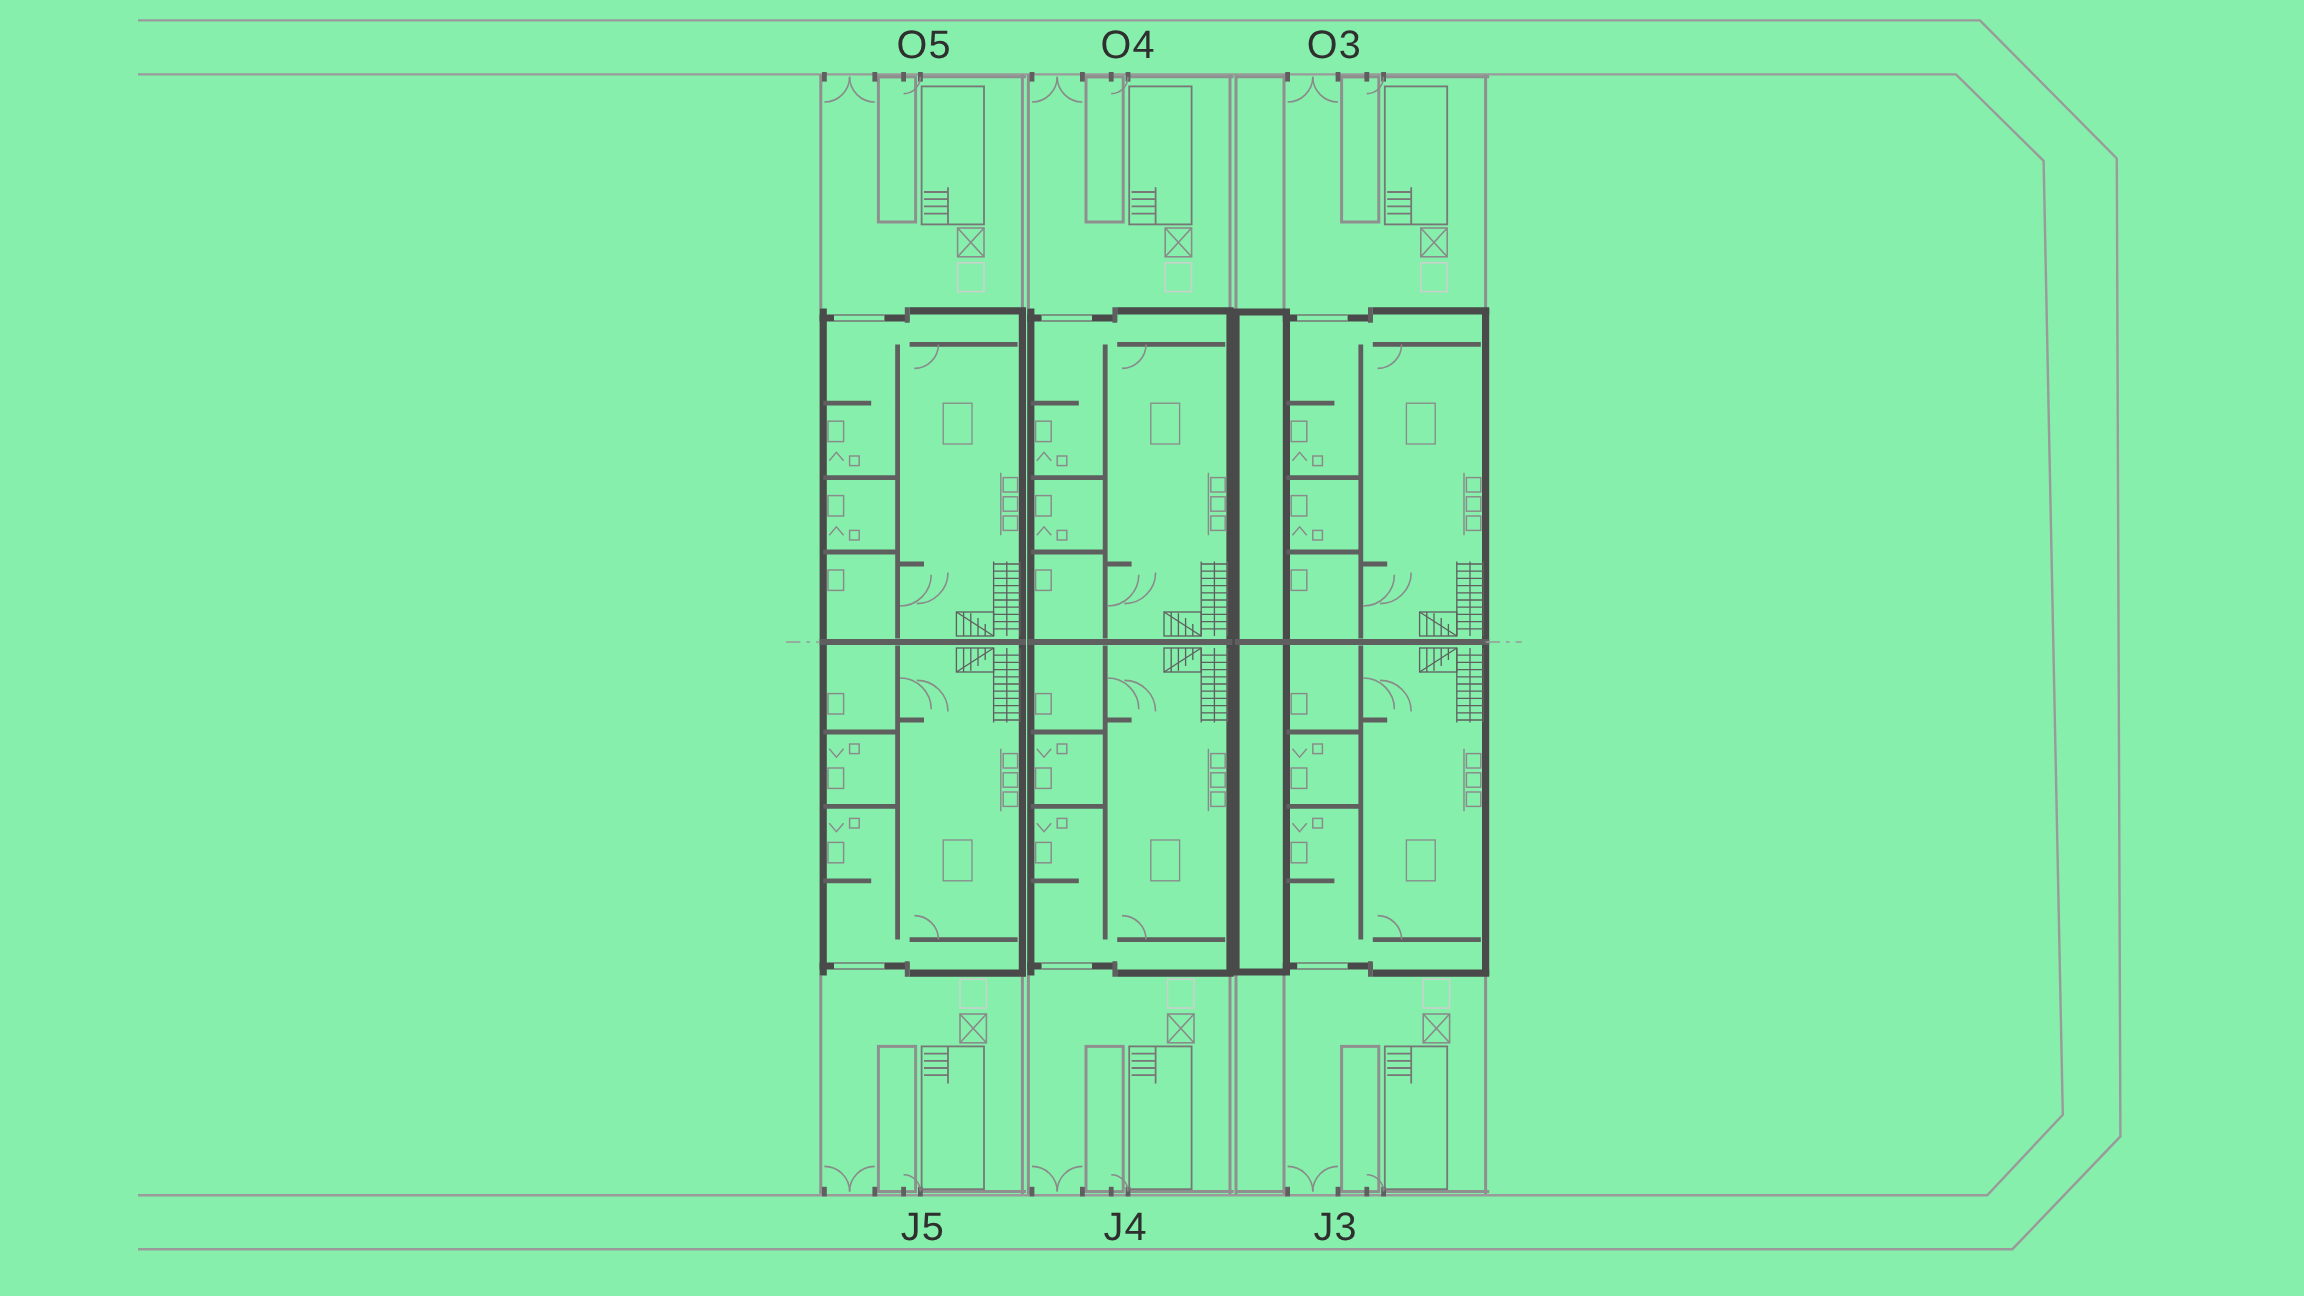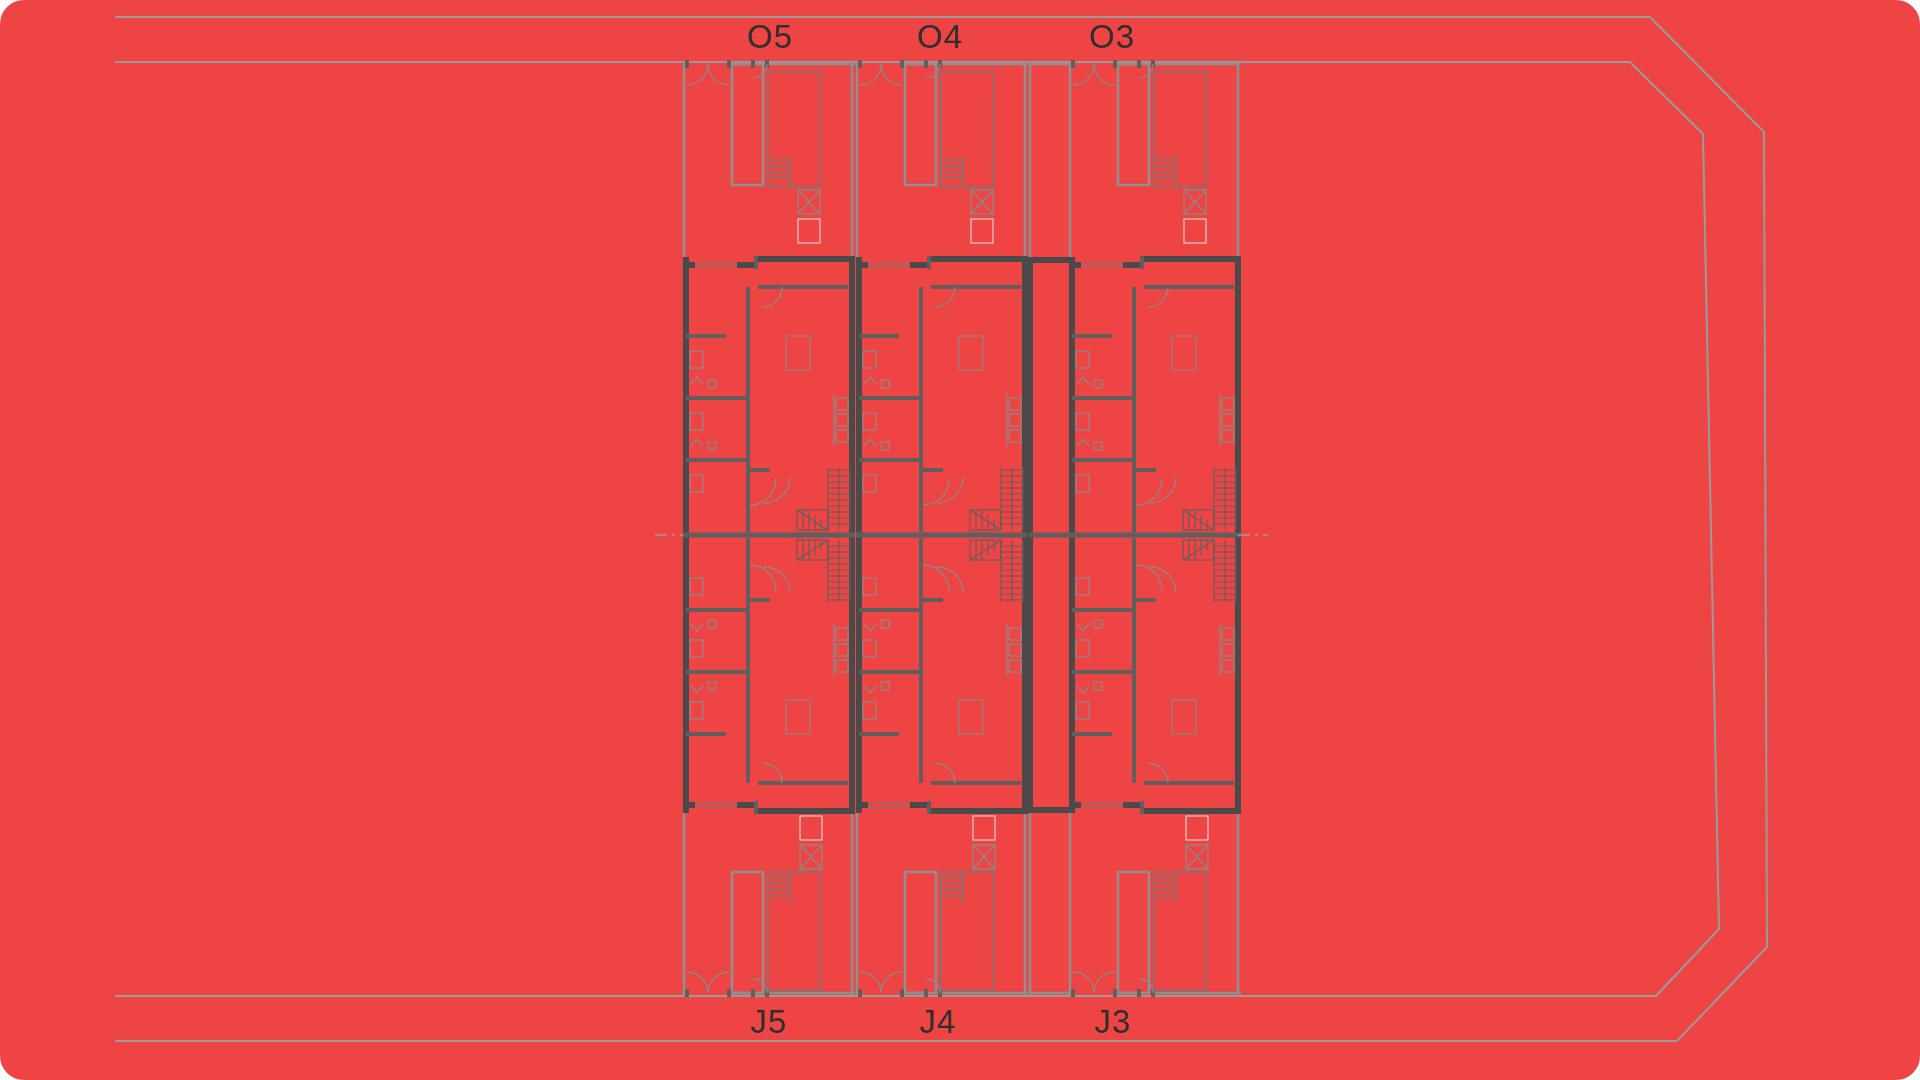--- a/index.html
+++ b/index.html
@@ -1,17 +1,17 @@
 <!DOCTYPE html>
 <html><head>
 <meta charset="utf-8">
 <style>
   html,body{margin:0;padding:0;background:#fff;}
-  .stage{position:relative;width:1920px;height:1080px;background:#ef4444;overflow:hidden;
-         font-family:"Liberation Sans",sans-serif;border-radius:24px;}
+  .stage{position:relative;width:1920px;height:1080px;background:#86efac;overflow:hidden;
+         font-family:"Liberation Sans",sans-serif;}
   svg{display:block;position:absolute;left:0;top:0;}
   .ln{fill:none;stroke-linecap:butt;stroke-linejoin:miter;}
   .sw1{stroke-width:1.1}.sw12{stroke-width:1.2}.sw13{stroke-width:1.3}
   .sw15{stroke-width:1.5}.sw2{stroke-width:2}.sw25{stroke-width:2.5}.sw4{stroke-width:4}.sw5{stroke-width:5}
   .sw6{stroke-width:6}
   .lbl{font-family:"Liberation Sans",sans-serif;font-size:33px;letter-spacing:1px;
        text-anchor:middle;}
   .dash{stroke-dasharray:12 5 3 5;}
 </style>
 </head>

